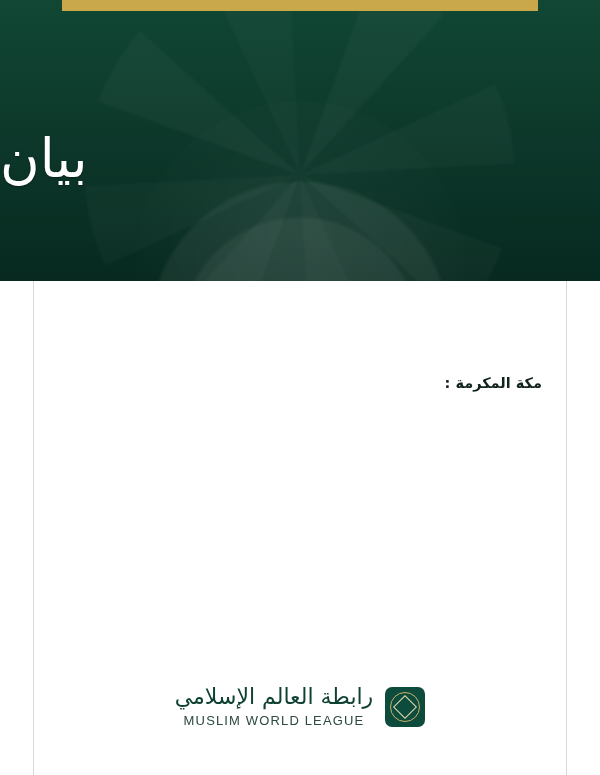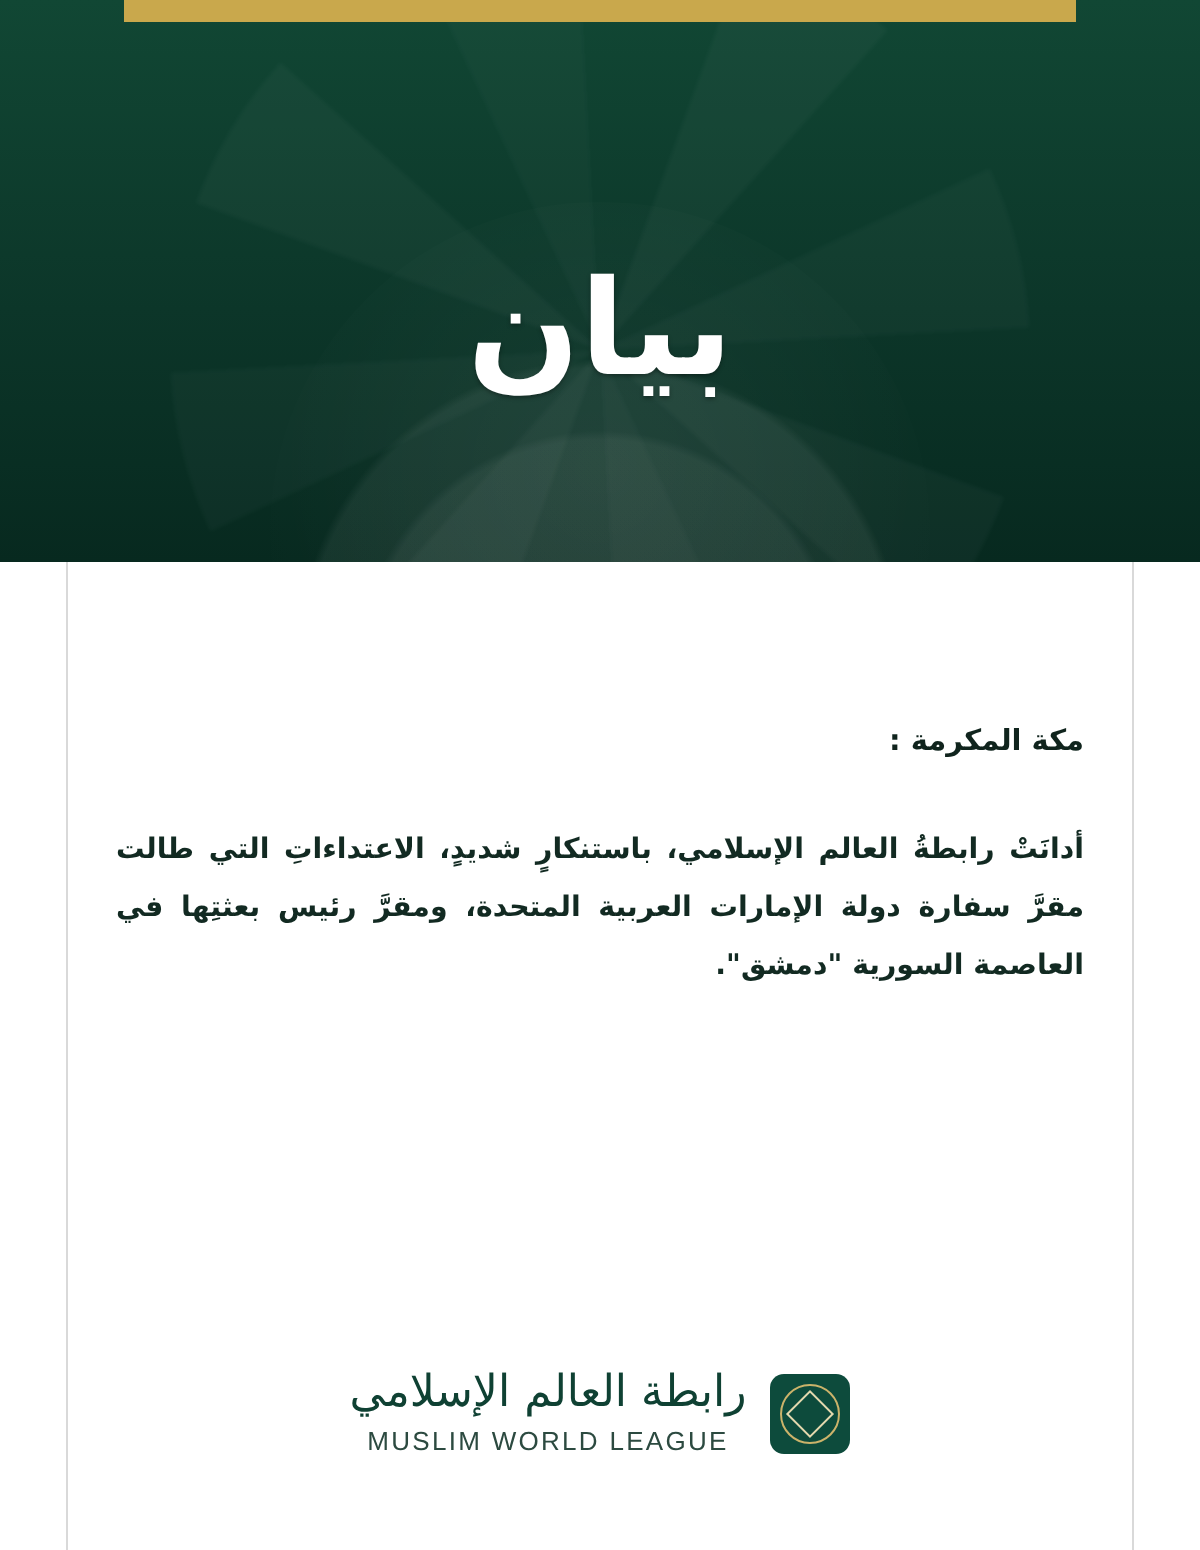--- a/index.html
+++ b/index.html
@@ -72,26 +72,26 @@
     transform: translateX(-50%);
     width: 330px; height: 330px;
     border-radius: 50%;
     background: radial-gradient(circle at 50% 40%, rgba(255,255,255,0.045), rgba(255,255,255,0) 70%);
   }
 
   .header-title {
     position: absolute;
     left: 0; right: 0;
     top: 132px;
-    text-align: center;
+    text-align: left;
     color: #ffffff;
-    font-size: 66px;
+    font-size: 54px;
     line-height: 1;
     font-family: "DejaVu Sans", sans-serif;
-    font-weight: 700;
+    font-weight: 400;
     letter-spacing: 0;
     text-shadow: 0 1px 2px rgba(0,0,0,0.35);
     z-index: 4;
   }
 
   
   .body-area {
     position: absolute;
     top: 281px; left: 0;
     width: 600px; height: 494px;
@@ -117,21 +117,21 @@
     width: 484px;
     direction: rtl;
     text-align: justify;
     text-align-last: right;
     color: #10241d;
     font-family: "DejaVu Sans", sans-serif;
   }
   .salutation {
     font-size: 14.5px;
     font-weight: 700;
-    margin: 0 0 32px 0;
+    margin: 12px 0 32px 0;
   }
   .para {
     font-size: 14.2px;
     line-height: 2.05;
     margin: 0 0 26px 0;
     font-weight: 700;
     color: #122a22;
   }
   .para:last-child { margin-bottom: 0; }
 
@@ -199,21 +199,20 @@
   <div class="header">
     <div class="header-title">بيان</div>
   </div>
 
   <div class="body-area">
     <div class="rule-left"></div>
     <div class="rule-right"></div>
 
     <div class="doc">
       <p class="salutation">مكة المكرمة :</p>
-      <p class="para">أدانَتْ رابطةُ العالم الإسلامي، باستنكارٍ شديدٍ، الاعتداءاتِ التي طالت مقرَّ سفارة دولة الإمارات العربية المتحدة، ومقرَّ رئيس بعثتِها في العاصمة السورية "دمشق".</p>
     </div>
 
     <div class="footer-logo">
       <div class="emblem"></div>
       <div class="wordmark">
         <span class="ar">رابطة العالم الإسلامي</span>
         <span class="en">MUSLIM WORLD LEAGUE</span>
       </div>
     </div>
   </div>

